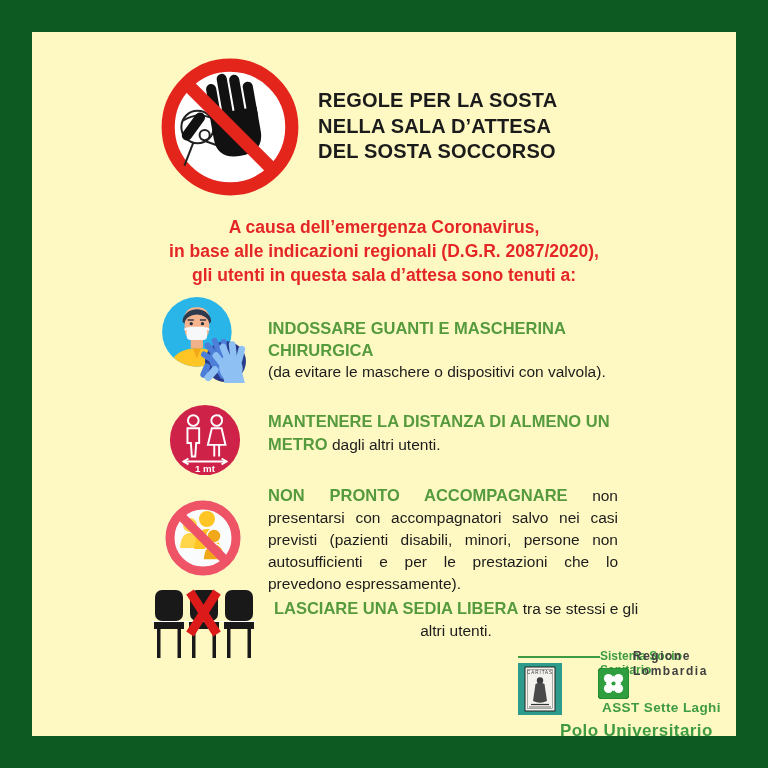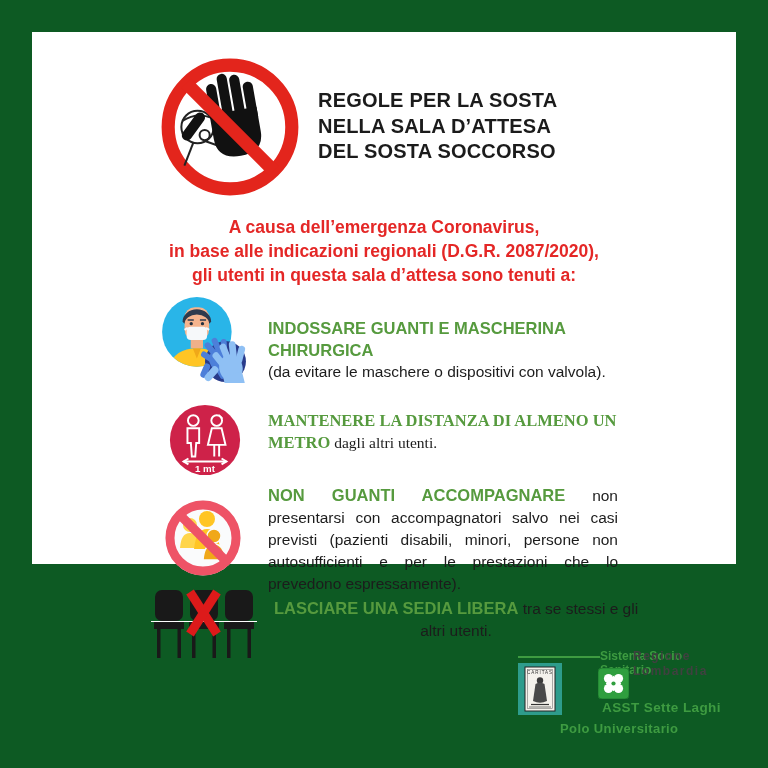--- a/index.html
+++ b/index.html
@@ -2,58 +2,58 @@
 <html><head>
 <meta charset="utf-8">
 <style>
   html,body{margin:0;padding:0;}
   body{
     width:768px;height:768px;position:relative;overflow:hidden;
     background:#0D5A23;
     font-family:"Liberation Sans","DejaVu Sans",sans-serif;
   }
   .card{
-    position:absolute;left:32px;top:32px;width:704px;height:532px;
-    background:#ffffff;
+    position:absolute;left:32px;top:32px;width:704px;height:704px;
+    background:#fef9c3;
   }
   .abs{position:absolute;}
   
   .prohibit-icon{left:123px;top:20px;width:150px;height:150px;}
   .title{
     left:286px;top:56px;width:330px;
     font-size:20px;font-weight:bold;color:#1b1b1b;
     line-height:25.5px;letter-spacing:0.2px;
   }
   
   .intro{
     left:0;top:183px;width:704px;text-align:center;
     color:#E42726;font-weight:bold;font-size:17.5px;line-height:24px;
   }
   
   .rule-text{color:#1c1c1c;font-size:15.5px;line-height:22px;}
   .rule-heading{color:#569A3E;font-weight:bold;font-size:16.5px;}
   .rule1-icon{left:126px;top:261px;width:90px;height:90px;}
   .rule1-text{left:236px;top:285px;width:360px;}
   .rule2-icon{left:135px;top:370px;width:76px;height:76px;}
-  .rule2-text{left:236px;top:378px;width:362px;font-family:Liberation Serif, serif;}
+  .rule2-text{left:236px;top:378px;width:362px;}
   .rule3-icon{left:129px;top:464px;width:84px;height:84px;}
   .rule3-text{left:236px;top:452px;width:350px;text-align:justify;}
   .rule4-icon{left:119px;top:556px;width:106px;height:72px;}
   .rule4-text{left:236px;top:565px;width:376px;text-align:center;}
   
   .footer-line{left:486px;top:624px;width:82px;height:2px;background:#3E9B41;}
   .footer-system{left:568px;top:617px;font-size:12px;font-weight:bold;color:#3E9B41;}
   .seal{left:486px;top:631px;width:44px;height:52px;}
   .lombardia-logo{left:566px;top:636px;width:31px;height:31px;}
   .lombardia-name{
     left:601px;top:617px;font-size:12px;font-weight:bold;color:#404040;
     letter-spacing:1.5px;line-height:15px;
   }
   .asst-label{left:570px;top:668px;font-size:13.5px;font-weight:bold;color:#3E9B41;letter-spacing:0.4px;}
-  .polo-label{left:528px;top:689px;font-size:13px;font-weight:bold;color:#3E9B41;letter-spacing:0.4px;}
+  .polo-label{left:528px;top:689px;font-size:17px;font-weight:bold;color:#3E9B41;letter-spacing:0.4px;}
 </style>
 </head>
 <body>
 
 <div class="card">
 
   <svg class="abs prohibit-icon" viewBox="0 0 148 148">
     <circle cx="74" cy="74" r="61" fill="#ffffff" stroke="#E3251C" stroke-width="13"></circle>
     <g stroke="#222222" stroke-width="2" fill="none">
       <circle cx="42" cy="74" r="16"></circle>
@@ -149,21 +149,21 @@
       <path d="M19 52 q1 -15 10 -15 q9 0 10 15 z" fill="#FFD54A"></path>
       <circle cx="46" cy="23" r="8" fill="#FFC524"></circle>
       <path d="M33 53 q2 -20 13 -20 q11 0 13 20 z" fill="#FFC524"></path>
       <circle cx="53" cy="40" r="7" fill="#F0A819" stroke="#FAFBFC" stroke-width="1.5"></circle>
       <path d="M42 64 q1 -16 11 -16 q10 0 11 16 z" fill="#F0A819" stroke="#FAFBFC" stroke-width="1.5"></path>
     </g>
     <circle cx="42" cy="42" r="33" fill="none" stroke="#EE5366" stroke-width="9"></circle>
     <line x1="19" y1="19" x2="65" y2="65" stroke="#EE5366" stroke-width="9" stroke-linecap="round"></line>
   </svg>
   <div class="abs rule-text rule3-text">
-    <span class="rule-heading">NON GUANTI ACCOMPAGNARE</span>
+    <span class="rule-heading">NON PRONTO ACCOMPAGNARE</span>
     <span>non presentarsi con accompagnatori salvo nei casi previsti (pazienti disabili, minori, persone non autosufficienti e per le prestazioni che lo prevedono espressamente).</span>
   </div>
 
   <svg class="abs rule4-icon" viewBox="0 0 106 72">
     <g fill="#191919">
       <g>
         <rect x="4" y="2" width="28" height="31" rx="7"></rect>
         <rect x="3" y="33" width="30" height="8"></rect>
         <rect x="6" y="41" width="3.5" height="29"></rect>
         <rect x="26.5" y="41" width="3.5" height="29"></rect>

